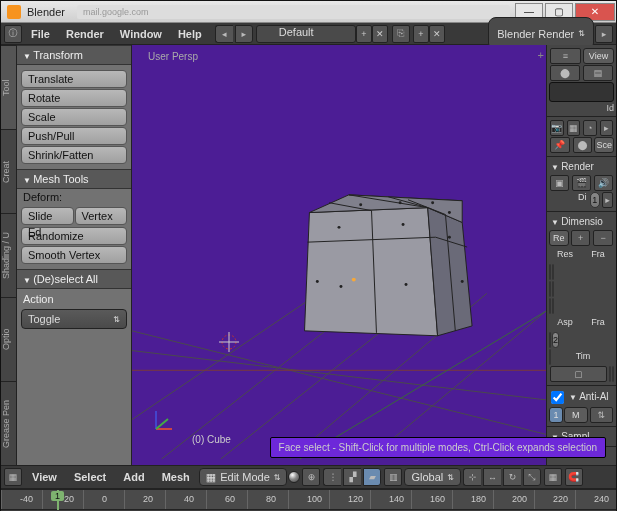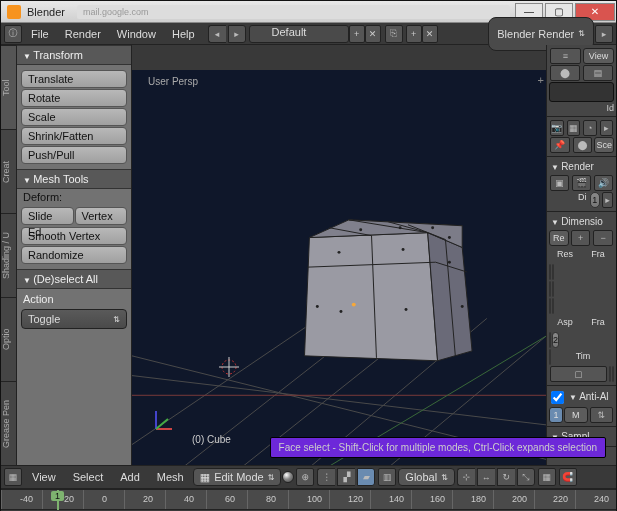--- a/index.html
+++ b/index.html
@@ -13,21 +13,21 @@
 .titlebar .tabghost { flex: 1; height: 14px; background: #ddd; margin: 0 4px; border-radius: 2px; color:#999; font-size:9px; line-height:14px; padding-left:6px; overflow:hidden;}
 .titlebar .winbtns { display: flex; }
 .titlebar .winbtn { width: 28px; height: 18px; margin: 0 1px; border: 1px solid #888; display:flex; align-items:center; justify-content:center; color:#222; font-size:10px;}
 .titlebar .winbtn.min { background:#e6e6e6;}
 .titlebar .winbtn.max { background:#e6e6e6;}
 .titlebar .winbtn.close { background:#d9544f; color:#fff; width:40px;}
 
 
 .menubar { height: 22px; background: #393939; display: flex; align-items: center; border-bottom: 1px solid #222; padding: 0 2px; }
 .iconbtn { width: 18px; height: 18px; background: #555; border: 1px solid #222; border-radius: 2px; margin: 0 1px; display:flex; align-items:center; justify-content:center; color:#bbb; font-size:9px;}
-.menuitem { padding: 0 8px; color: #ddd; cursor: default; line-height:22px;}
+.menuitem { padding: 0 8px; color: #ddd; cursor: default; line-height:22px;font-weight:bold;}
 .fieldwrap { display:flex; align-items:center; margin: 0 2px;}
 .textfield { background: #4a4a4a; border: 1px solid #222; color: #ddd; height: 18px; padding: 0 22px; border-radius: 3px; min-width:80px;}
 .smbtn { width:16px; height:18px; background:#555; border:1px solid #222; color:#ccc; display:flex;align-items:center;justify-content:center; font-size:9px; border-radius:2px;}
 .pill { background:#4a4a4a; border:1px solid #222; border-radius:8px; height:18px; padding:16px 8px; color:#ddd; display:flex;align-items:center;}
 
 
 .main { display: flex; height: 420px; }
 .vtabs { width: 16px; background: #3a3a3a; border-right: 1px solid #222; display:flex; flex-direction:column;}
 .vtab { flex: 1; writing-mode: vertical-rl; transform: rotate(180deg); text-align:center; font-size:9px; color:#aaa; border-bottom:1px solid #222; padding:2px 0; background:#454545;}
 .vtab.active { background:#555;}
@@ -36,21 +36,21 @@
 .panelhead::before { content:"▼ "; font-size:8px;}
 .btnstack { padding: 4px; }
 .toolbtn { display:block; width:100%; height:18px; background: linear-gradient(#b8b8b8,#a0a0a0); border:1px solid #555; border-radius:4px; color:#111; text-align:left; padding:0 6px; margin:1px 0; font-size:11px; line-height:16px;}
 .label { color:#111; font-size:11px; padding: 2px 6px;}
 .darklabel { color:#eee; font-size:11px; padding:4px 6px;}
 .btnrow { display:flex; gap:1px; padding:0 4px; margin:1px 0;}
 .btnrow .toolbtn { flex:1;}
 .dropdown { background: linear-gradient(#5a5a5a,#4a4a4a); border:1px solid #222; border-radius:4px; color:#ddd; height:20px; padding:0 6px; display:flex; align-items:center; justify-content:space-between;gap:20px;}
 
 
-.viewport { flex: 1; background: #0f172a; position: relative; overflow:hidden;margin-top:25px;}
+.viewport { flex: 1; background: #4c1d95; position: relative; overflow:hidden;}
 .vplabel { position:absolute; top:6px; left:16px; color:#aaa; font-size:10px;}
 .vpobj { position:absolute; bottom:20px; left:60px; color:#ccc; font-size:10px;}
 .grid { position:absolute; inset:0;}
 .axiswidget { position:absolute; left:18px; bottom:30px; width:30px; height:30px;}
 .threedcrs { position:absolute; left:85px; top:285px; }
 
 
 .rightpanel { width: 70px; background: #464646; border-left: 1px solid #222; overflow:hidden;}
 .rp-sec { border-bottom:1px solid #222; padding:2px;}
 .rp-head { color:#ddd; font-size:10px; padding:2px;}
@@ -138,33 +138,33 @@
       <div class="vtab">Optio</div>
       <div class="vtab">Grease Pen</div>
     </div>
 
     <div class="leftpanel">
       <div class="panelhead">Transform</div>
       <div class="btnstack">
         <button class="toolbtn">Translate</button>
         <button class="toolbtn">Rotate</button>
         <button class="toolbtn">Scale</button>
+        <button class="toolbtn">Push/Pull</button>
         <button class="toolbtn">Shrink/Fatten</button>
-        <button class="toolbtn">Push/Pull</button>
       </div>
 
       <div class="panelhead">Mesh Tools</div>
       <div class="label">Deform:</div>
       <div class="btnrow">
         <button class="toolbtn">Slide Ed</button>
         <button class="toolbtn">Vertex</button>
       </div>
       <div class="btnstack" style="padding-top:0;">
+        <button class="toolbtn">Randomize</button>
         <button class="toolbtn">Smooth Vertex</button>
-        <button class="toolbtn">Randomize</button>
       </div>
 
       <div class="panelhead">(De)select All</div>
       <div class="darklabel">Action</div>
       <div style="padding:0 4px 6px;">
         <div class="dropdown">
           <span>Toggle</span>
           <span style="font-size:8px;">⇅</span>
         </div>
       </div>

